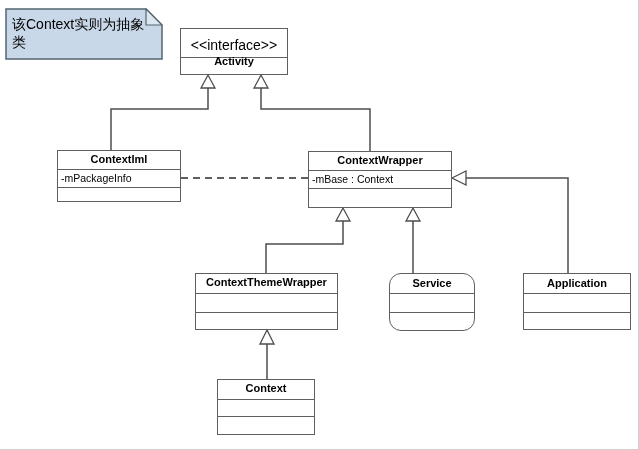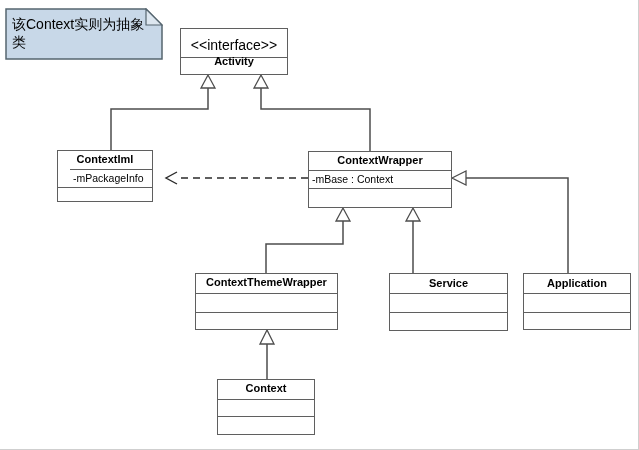--- a/index.html
+++ b/index.html
@@ -84,25 +84,25 @@
   </div>
 
   <div class="uml-class" style="left:180px; top:28px; width:108px; height:47px;">
     <div class="uml-title" style="height:27.5px;">
       <span class="uml-stereotype">&lt;&lt;interface&gt;&gt;</span>
       <span>Activity</span>
     </div>
     <div class="uml-comp" style="height:16.5px;"></div>
   </div>
 
-  <div class="uml-class" style="left:57px; top:150px; width:96px; height:52px;">
+  <div class="uml-class" style="left:57px; top:150px; width:124px; height:52px;">
     <div class="uml-title" style="height:17.5px;">
       <span>ContextIml</span>
     </div>
-    <div class="uml-comp" style="height:18px;margin-left:12px;">
+    <div class="uml-comp" style="height:18px;">
       <span>-mPackageInfo</span>
     </div>
     <div class="uml-comp" style="height:13.5px;"></div>
   </div>
 
   <div class="uml-class" style="left:308px; top:151px; width:144px; height:57px;">
     <div class="uml-title" style="height:17.5px;">
       <span>ContextWrapper</span>
     </div>
     <div class="uml-comp" style="height:18.5px;">
@@ -112,21 +112,21 @@
   </div>
 
   <div class="uml-class" style="left:195px; top:273px; width:143px; height:57px;">
     <div class="uml-title" style="height:18.5px;">
       <span>ContextThemeWrapper</span>
     </div>
     <div class="uml-comp" style="height:19px;"></div>
     <div class="uml-comp" style="height:16.5px;"></div>
   </div>
 
-  <div class="uml-class" style="left:389px; top:273px; width:119px; height:58px;">
+  <div class="uml-class" style="left:389px; top:273px; width:86px; height:58px;border-radius:12px;">
     <div class="uml-title" style="height:19px;">
       <span>Service</span>
     </div>
     <div class="uml-comp" style="height:18.5px;"></div>
     <div class="uml-comp" style="height:17.5px;"></div>
   </div>
 
   <div class="uml-class" style="left:523px; top:273px; width:108px; height:57px;">
     <div class="uml-title" style="height:19px;">
       <span>Application</span>

